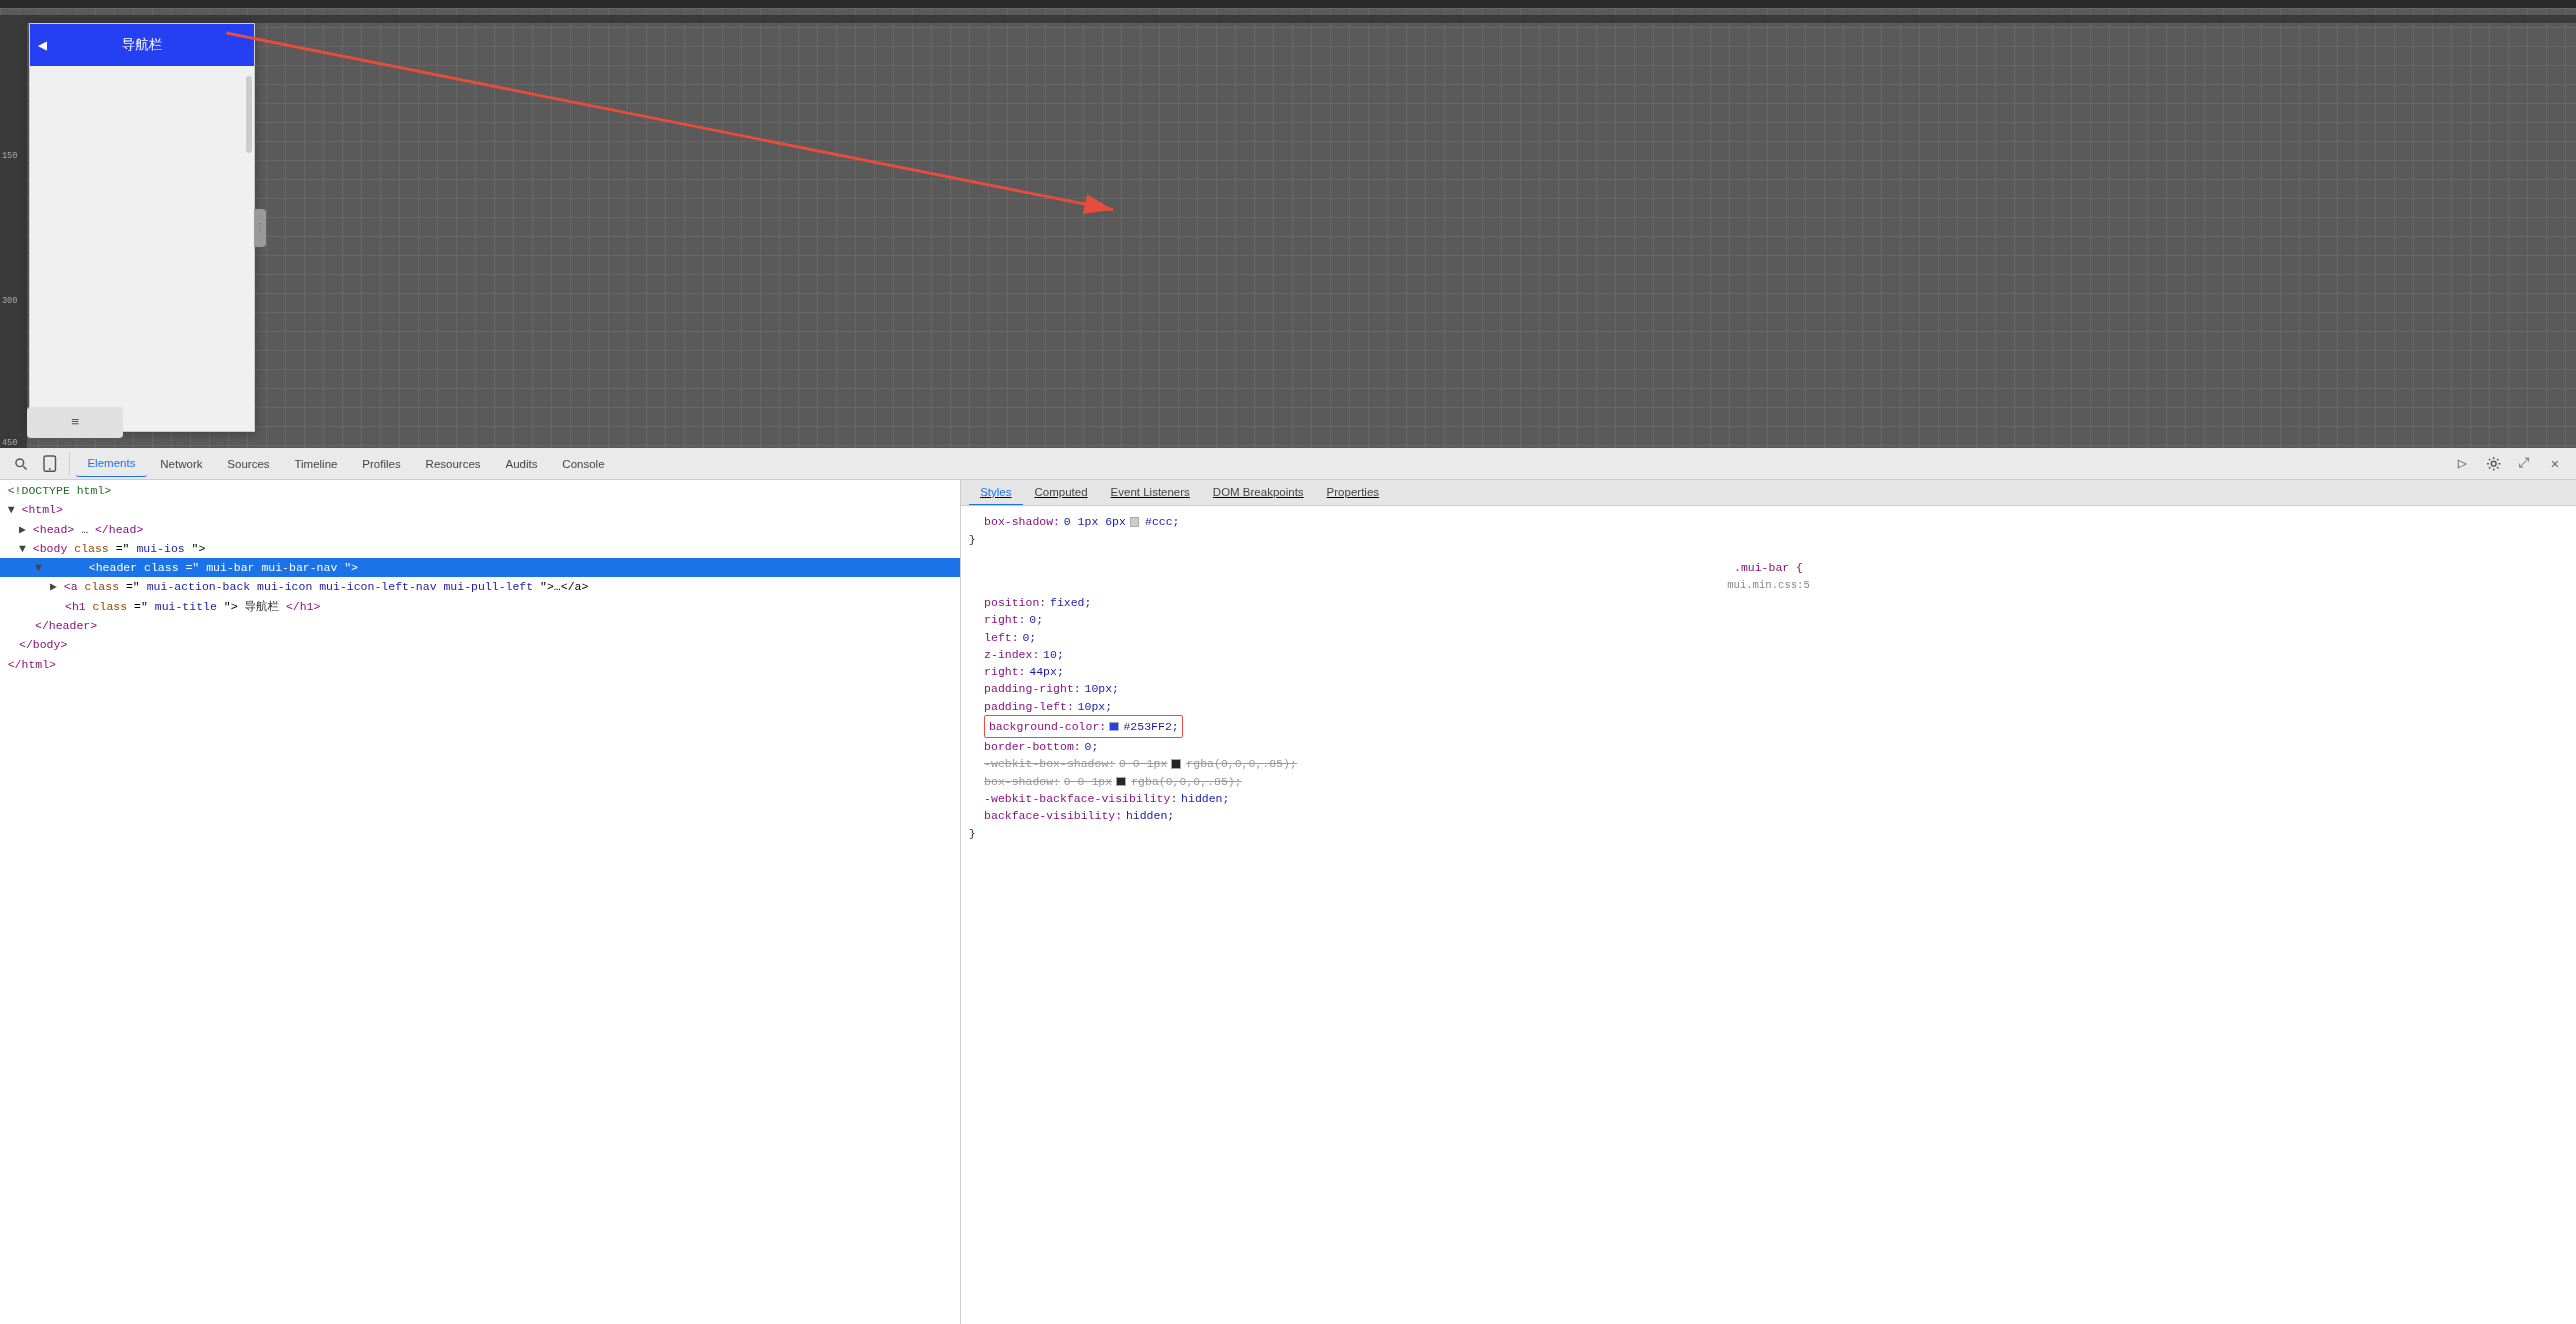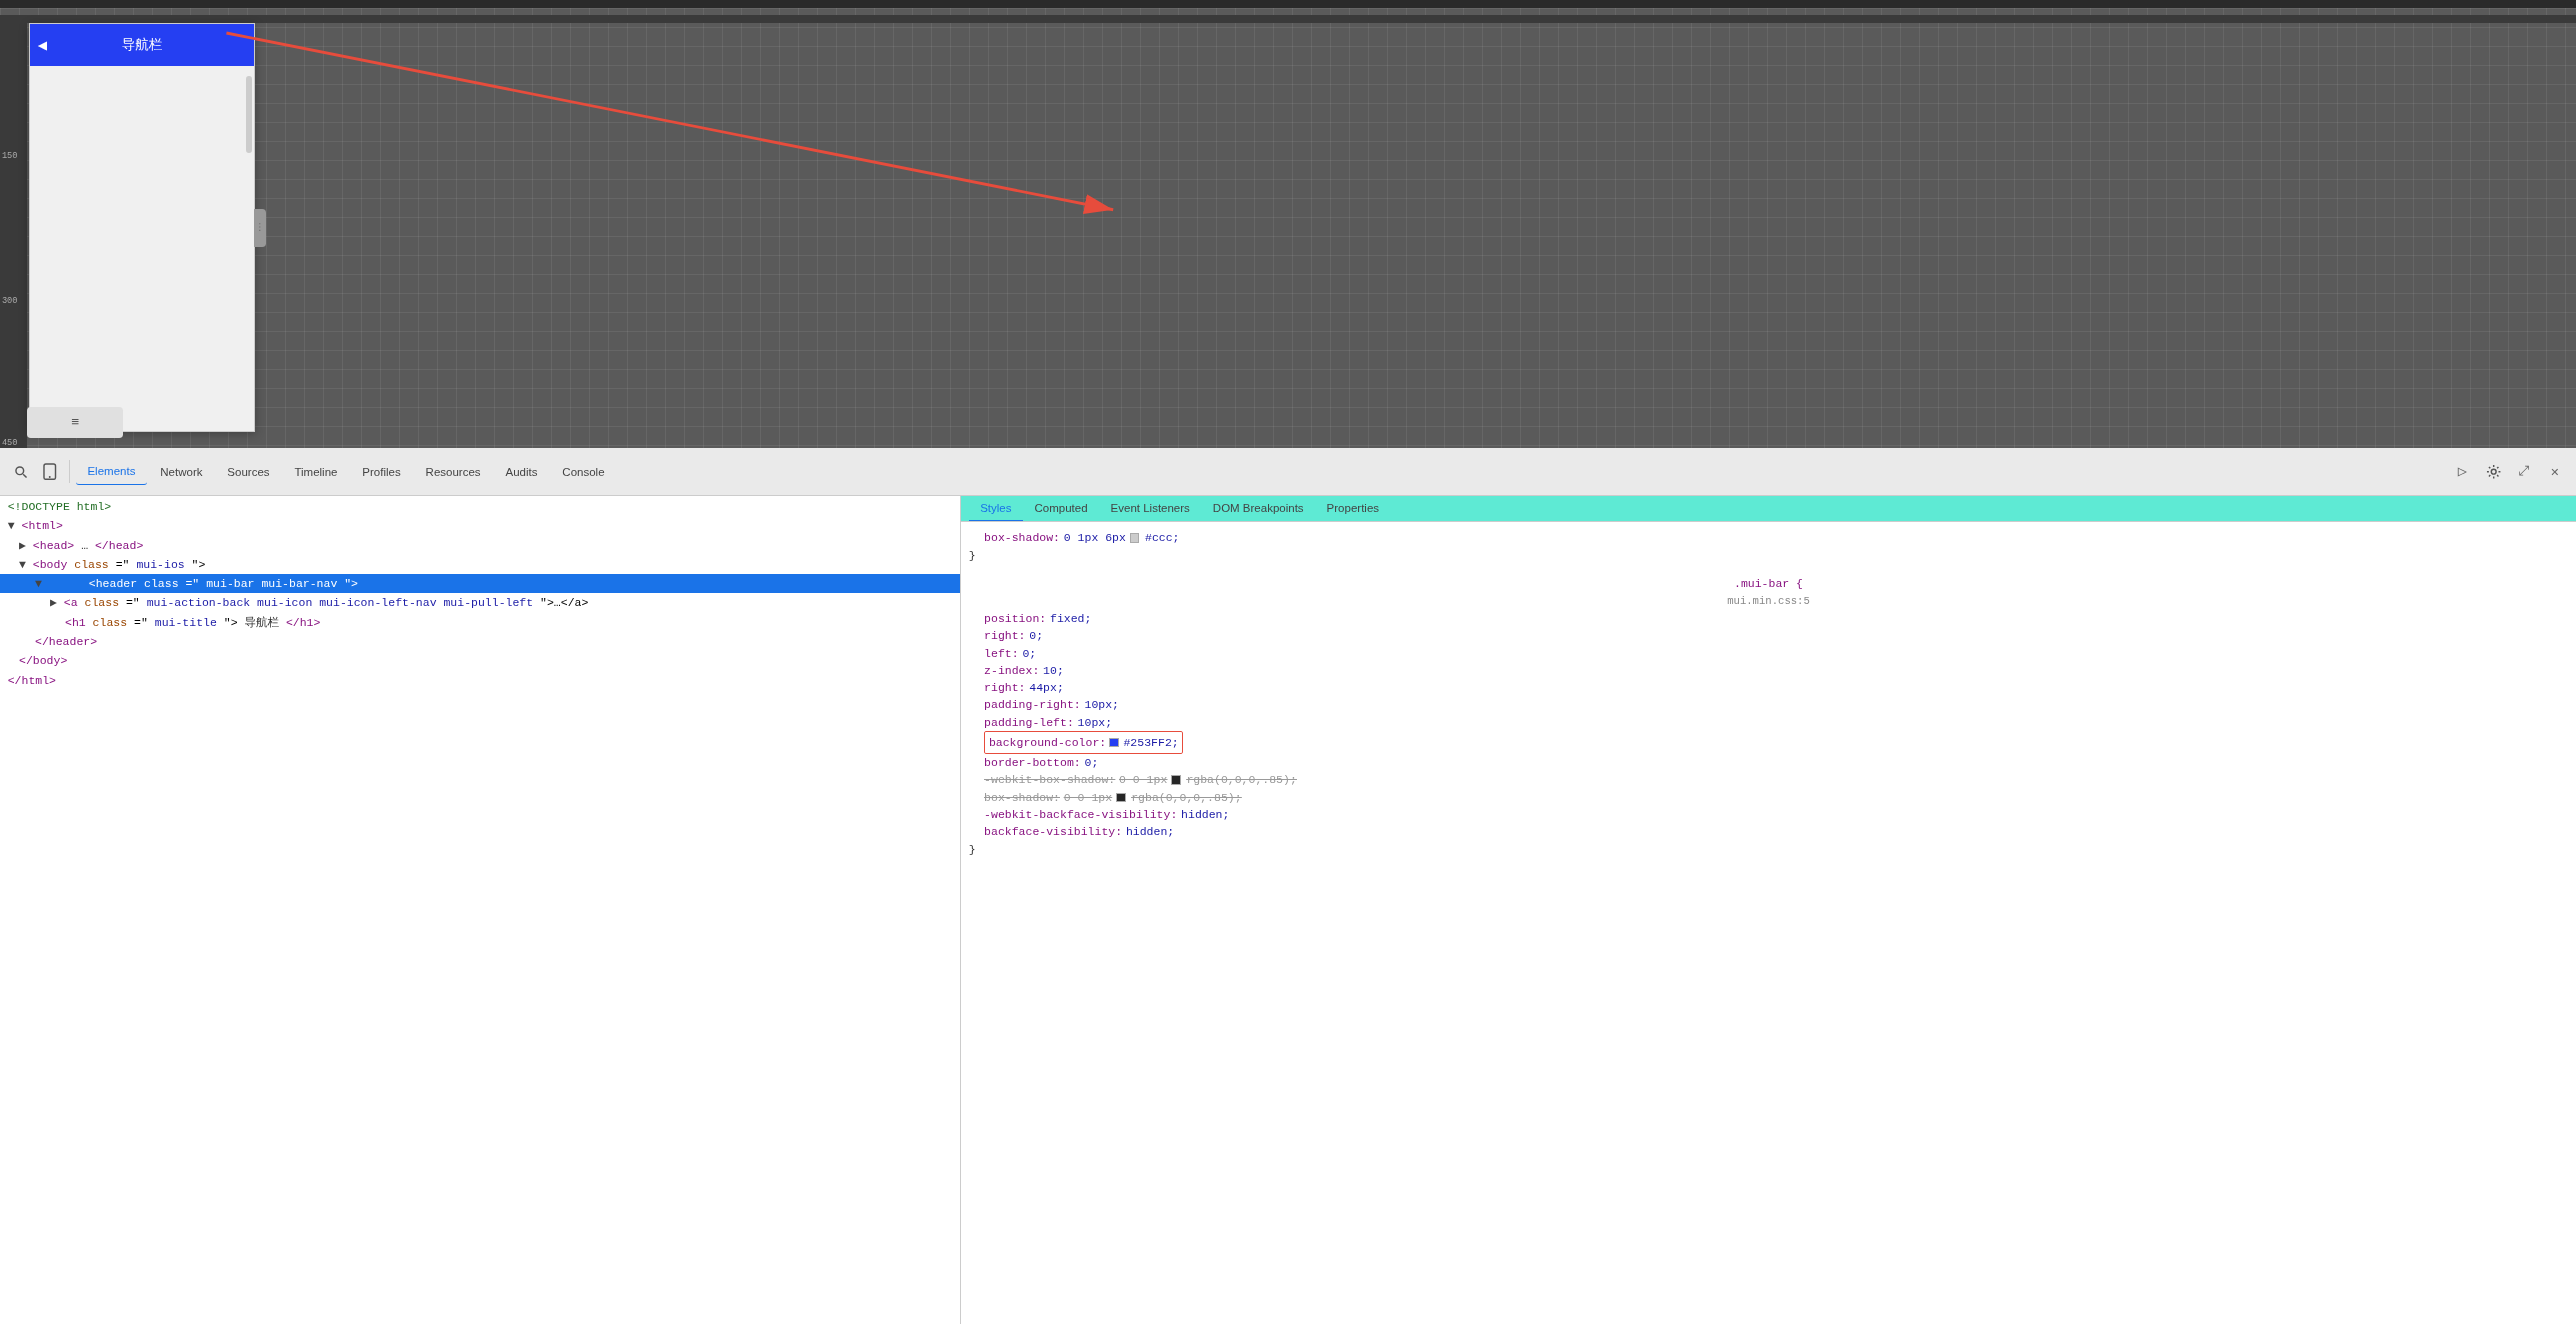--- a/index.html
+++ b/index.html
@@ -165,21 +165,21 @@
       left: 0;
       width: 2576px;
       height: 877px;
       background: #f5f5f5;
       display: flex;
       flex-direction: column;
     }
 
     
     .devtools-toolbar {
-      height: 48px;
+      height: 32px;
       background: #eaeaea;
       border-bottom: 1px solid #ccc;
       display: flex;
       align-items: center;
       padding: 0 7.7px;
       gap: 1.9px;
       position: relative;
     }
 
     .devtools-icon-btn {
@@ -275,22 +275,23 @@
       background: white;
       overflow: auto;
       font-size: 11.5px;
       font-family: 'Menlo', 'Courier New', monospace;
     }
 
     
     .styles-tabs {
       display: flex;
       border-bottom: 1px solid #ccc;
-      background: #5eead4;
+      background: #e5e5e5;
       padding: 0 7.7px;
+      text-decoration: underline;
     }
 
     .styles-tab {
       padding: 5.8px 11.5px;
       font-size: 11.5px;
       color: #444;
       cursor: pointer;
       border-bottom: 1.9px solid transparent;
       font-family: Arial, sans-serif;
     }

